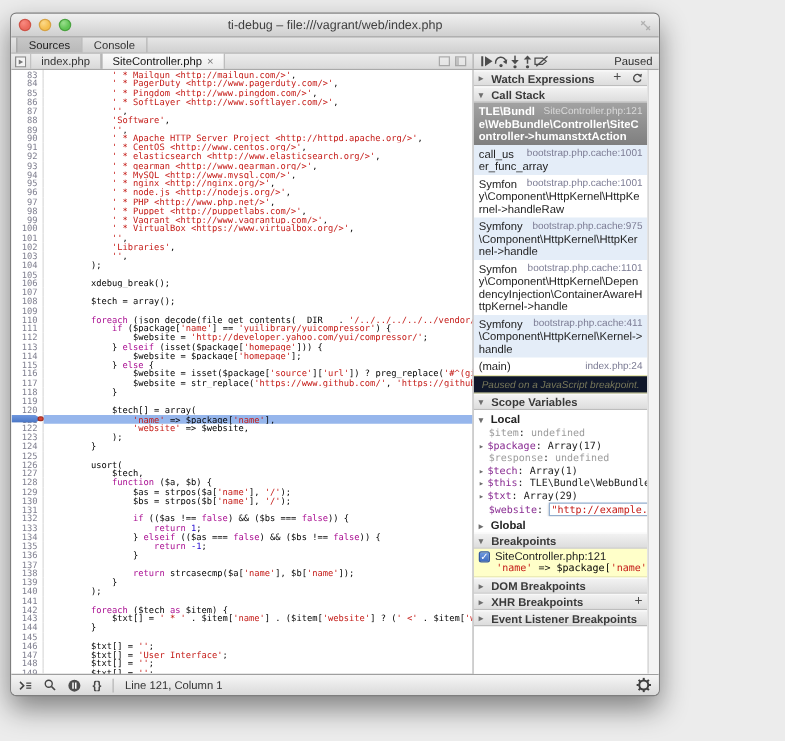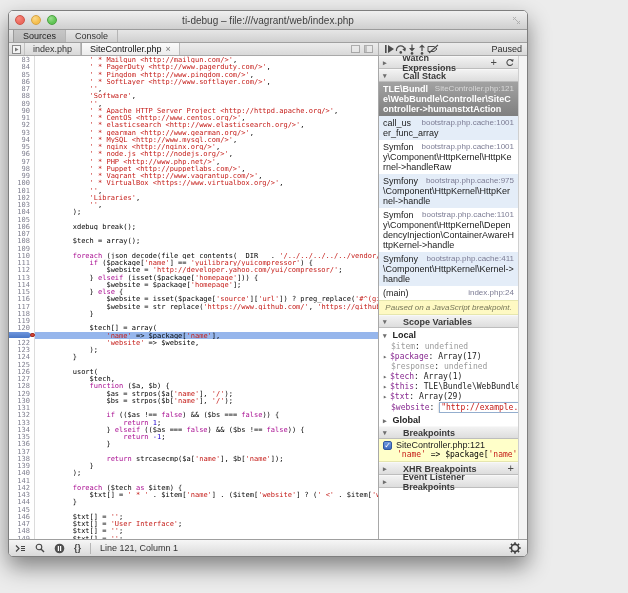--- a/index.html
+++ b/index.html
@@ -45,30 +45,30 @@
   .code-row.current .code-text{ background:#96b6ec; }
   .tok-k{color:#a90d91} .tok-s{color:#c41a16} .tok-n{color:#1c00cf} .tok-d{color:#000}
   .exec-marker{ position:absolute; left:0; top:0.5px; width:24px; height:6.2px; background:linear-gradient(#6f97de,#4a77c6);
     clip-path:polygon(0 0,80% 0,100% 50%,80% 100%,0 100%); }
   .bp-dot{ position:absolute; left:21px; top:1.2px; width:4.6px; height:4.6px; border-radius:50%; background:#d64333; border:0.5px solid #a32c20;}
   
   .sidebar{ flex:1; background:#fff; position:relative; overflow:hidden; font-size:9px; color:#222;}
   .sb-inner{ position:absolute; left:0; top:0; right:9px; bottom:0; overflow:hidden;}
   .sb-scroll{ position:absolute; right:0; top:0; bottom:0; width:9px; background:#f4f4f4; border-left:1px solid #cfcfcf;}
   .sec-h{ height:13px; background:linear-gradient(#f2f2f2,#dddddd); border-top:1px solid #f8f8f8; border-bottom:1px solid #bdbdbd;
-    display:flex; align-items:center; padding:0 4px; font-weight:bold; color:#3a3a3a; gap:13px;}
+    display:flex; align-items:center; padding:0 4px; font-weight:bold; color:#3a3a3a; gap:3px;}
   .disc{ color:#6e6e6e; font-size:7px; width:7px; display:inline-block; }
   .sec-actions{ margin-left:auto; display:flex; gap:8px; align-items:center; color:#555; font-weight:normal;}
   .plus{ font-size:11px; line-height:9px; color:#4c4c4c; }
   .frame{ padding:2px 4px; line-height:10px; word-break:break-all; }
   .frame .loc{ float:right; color:#7c7c94; font-size:8px; margin-left:6px; }
   .frame.alt{ background:#e4edf8; }
   .frame.selected{ background:linear-gradient(#a2a2a2,#7f7f7f); color:#fff; font-weight:bold; }
   .frame.selected .loc{ color:#d9d9d9; font-weight:normal; }
-  .banner{ background:#fef9c3; border-top:1px solid #e6e6ae; border-bottom:1px solid #e6e6ae; color:#77775a;
+  .banner{ background:#0f172a; border-top:1px solid #e6e6ae; border-bottom:1px solid #e6e6ae; color:#77775a;
     font-style:italic; font-size:8px; text-align:center; padding:2px 0; }
   .scope-group{ padding:2px 4px 1px 4px; font-weight:bold; }
   .scope-row{ font-family:"DejaVu Sans Mono",monospace; font-size:8px; padding:0.5px 2px 0.5px 12px; white-space:nowrap; overflow:hidden;}
   .scope-row .disc{ margin-left:-8px; }
   .vname{ color:#882a91;text-align:right; }
   .muted .vname,.muted .vval{ color:#9b9b9b; }
   .var-input{ display:inline-block; border:1px solid #94aece; box-shadow:0 1px 2px rgba(0,0,0,.25); background:#fff;
     padding:0 1px; color:#c41a16; }
   .caret{ display:inline-block; width:1px; height:8px; background:#000; vertical-align:-1px; }
   .bp-entry{ background:#ffffc9; border-bottom:1px solid #e6e6ae; padding:1px 4px 2px 4px; }
@@ -297,20 +297,24 @@
               <div class="bp-line1">
                 <span class="checkbox">✓</span>
                 <span>SiteController.php:121</span>
               </div>
               <div class="bp-code"><span class="tok-s">'name'</span><span class="tok-d"> =&gt; $package[</span><span class="tok-s">'name'</span><span class="tok-d">],</span></div>
             </div>
           </div>
 
         <div class="sec-h">
           <span class="disc">▸</span>
+          <span>DOM Breakpoints</span>
+        </div>
+        <div class="sec-h">
+          <span class="disc">▸</span>
           <span>XHR Breakpoints</span>
           <span class="sec-actions">
               <span class="plus">+</span>
             </span>
         </div>
         <div class="sec-h">
           <span class="disc">▸</span>
           <span>Event Listener Breakpoints</span>
         </div>
       </div>

